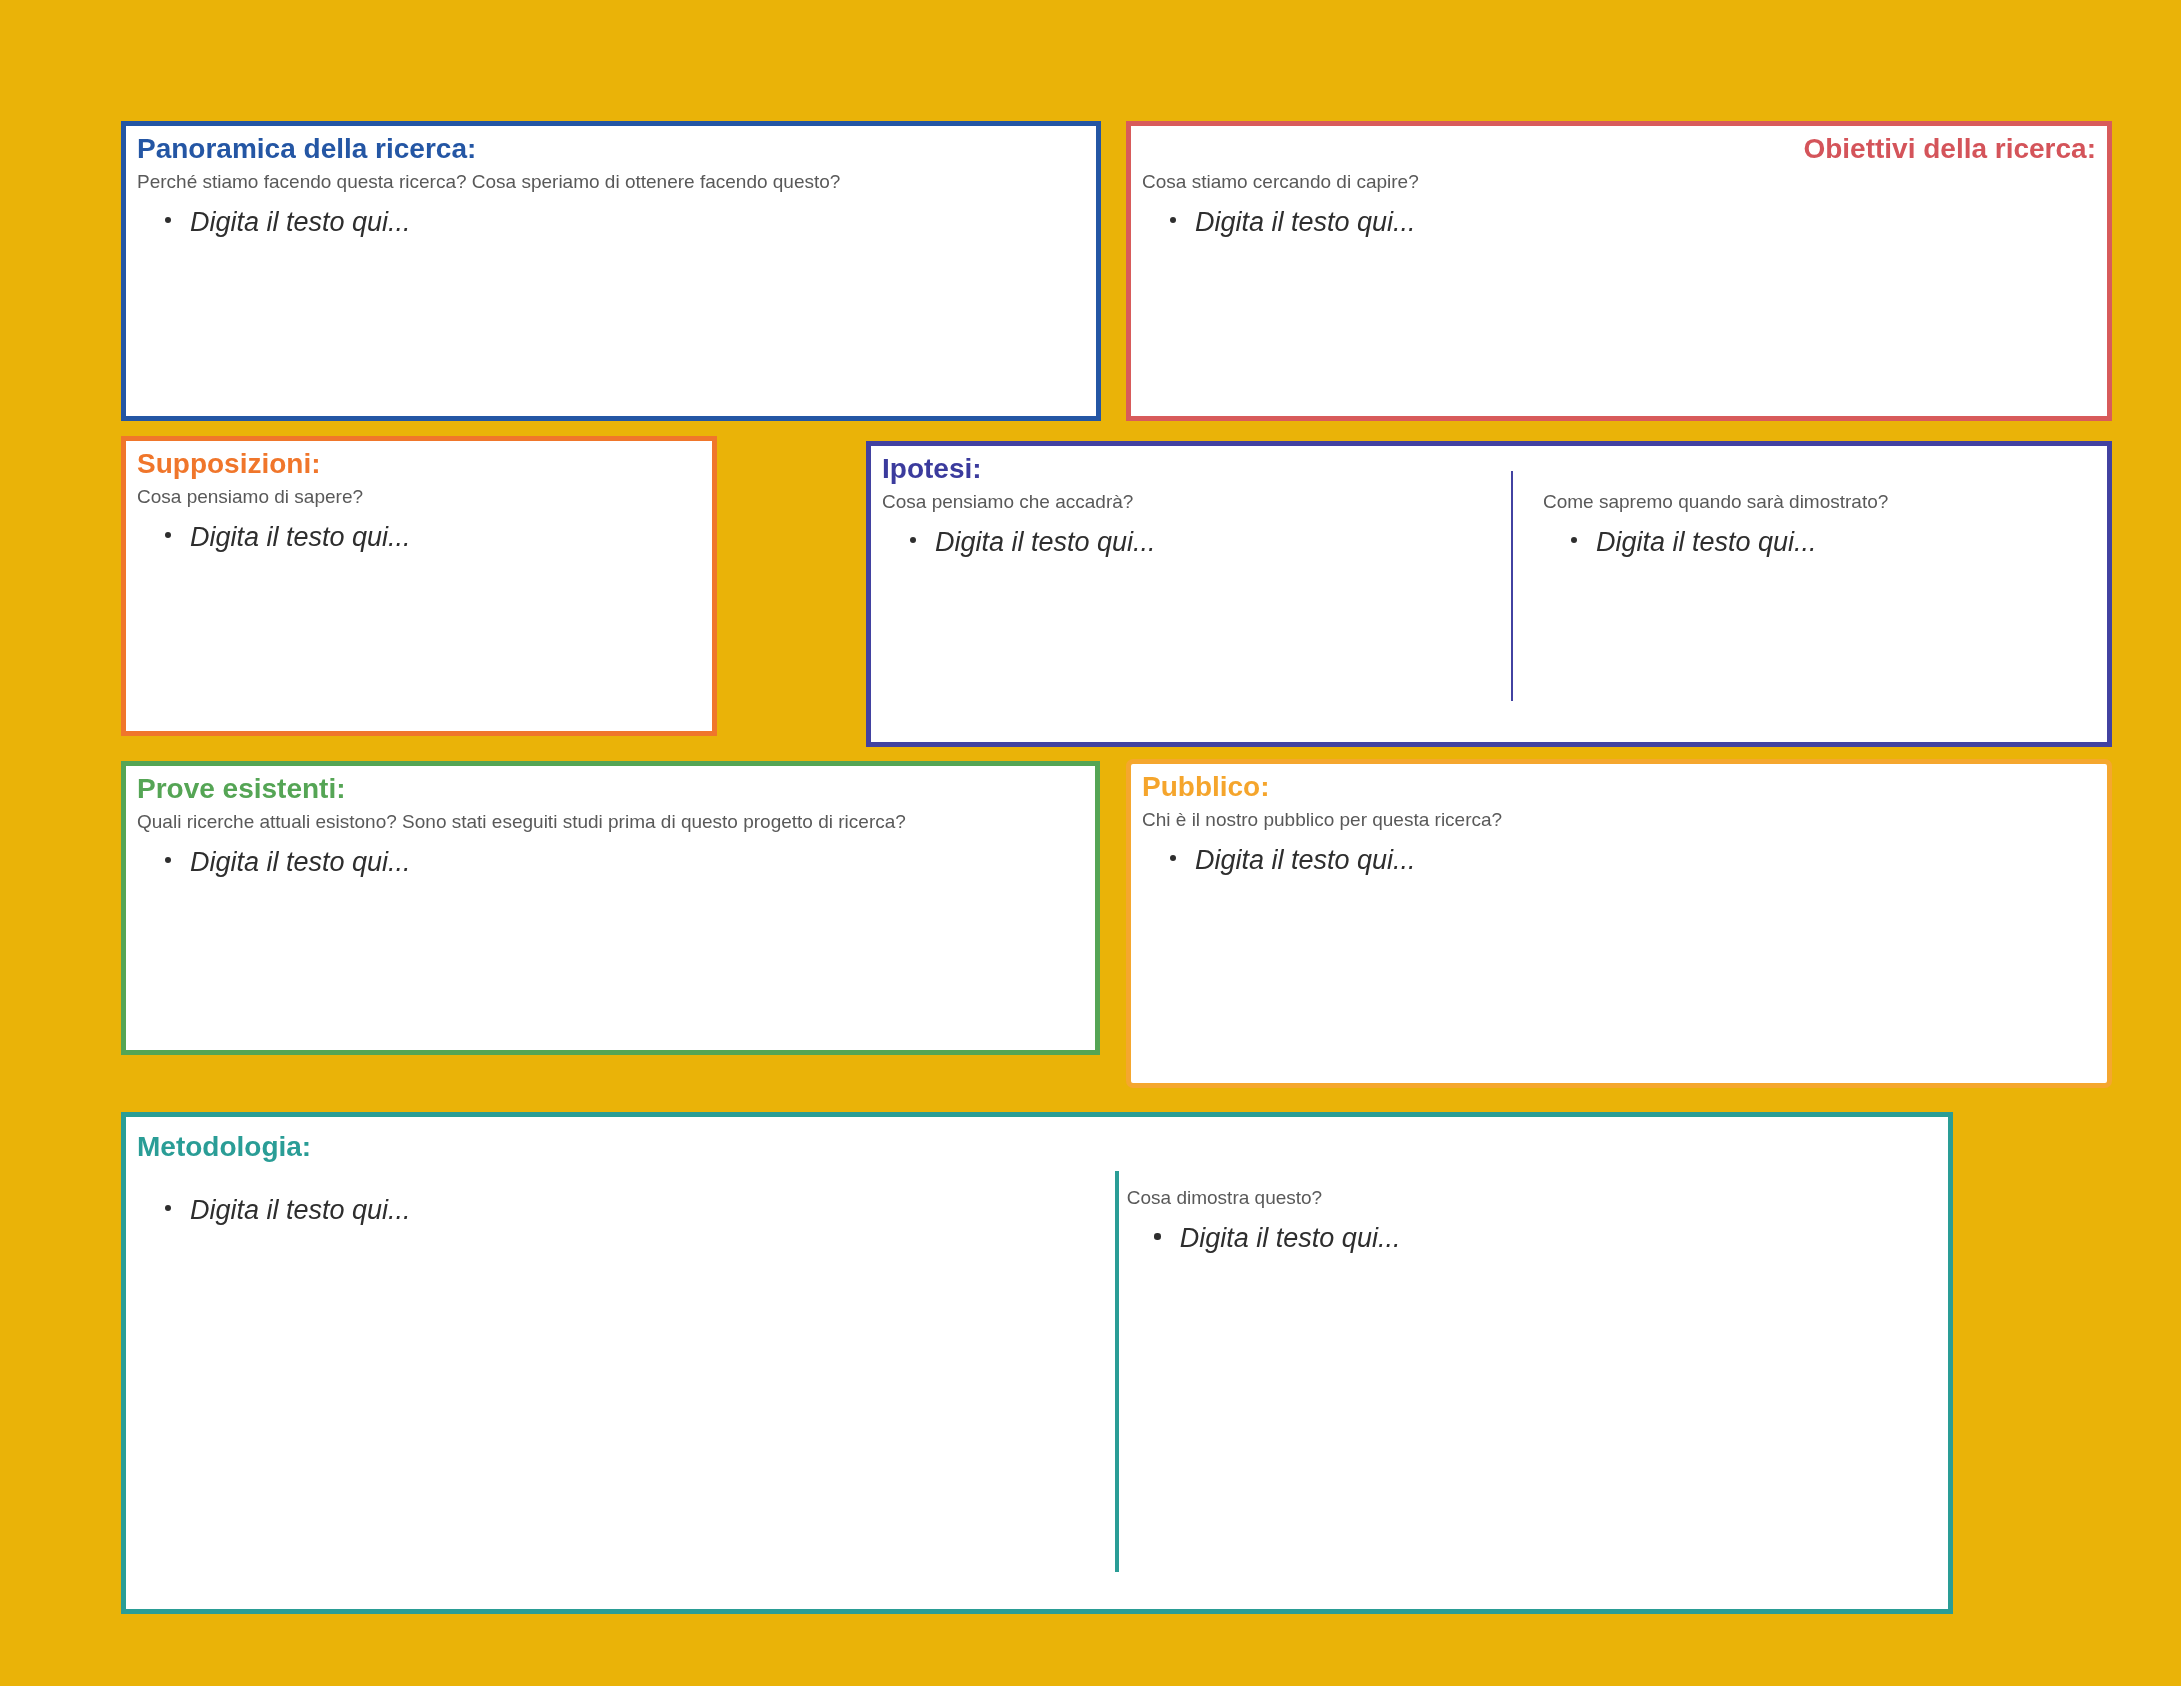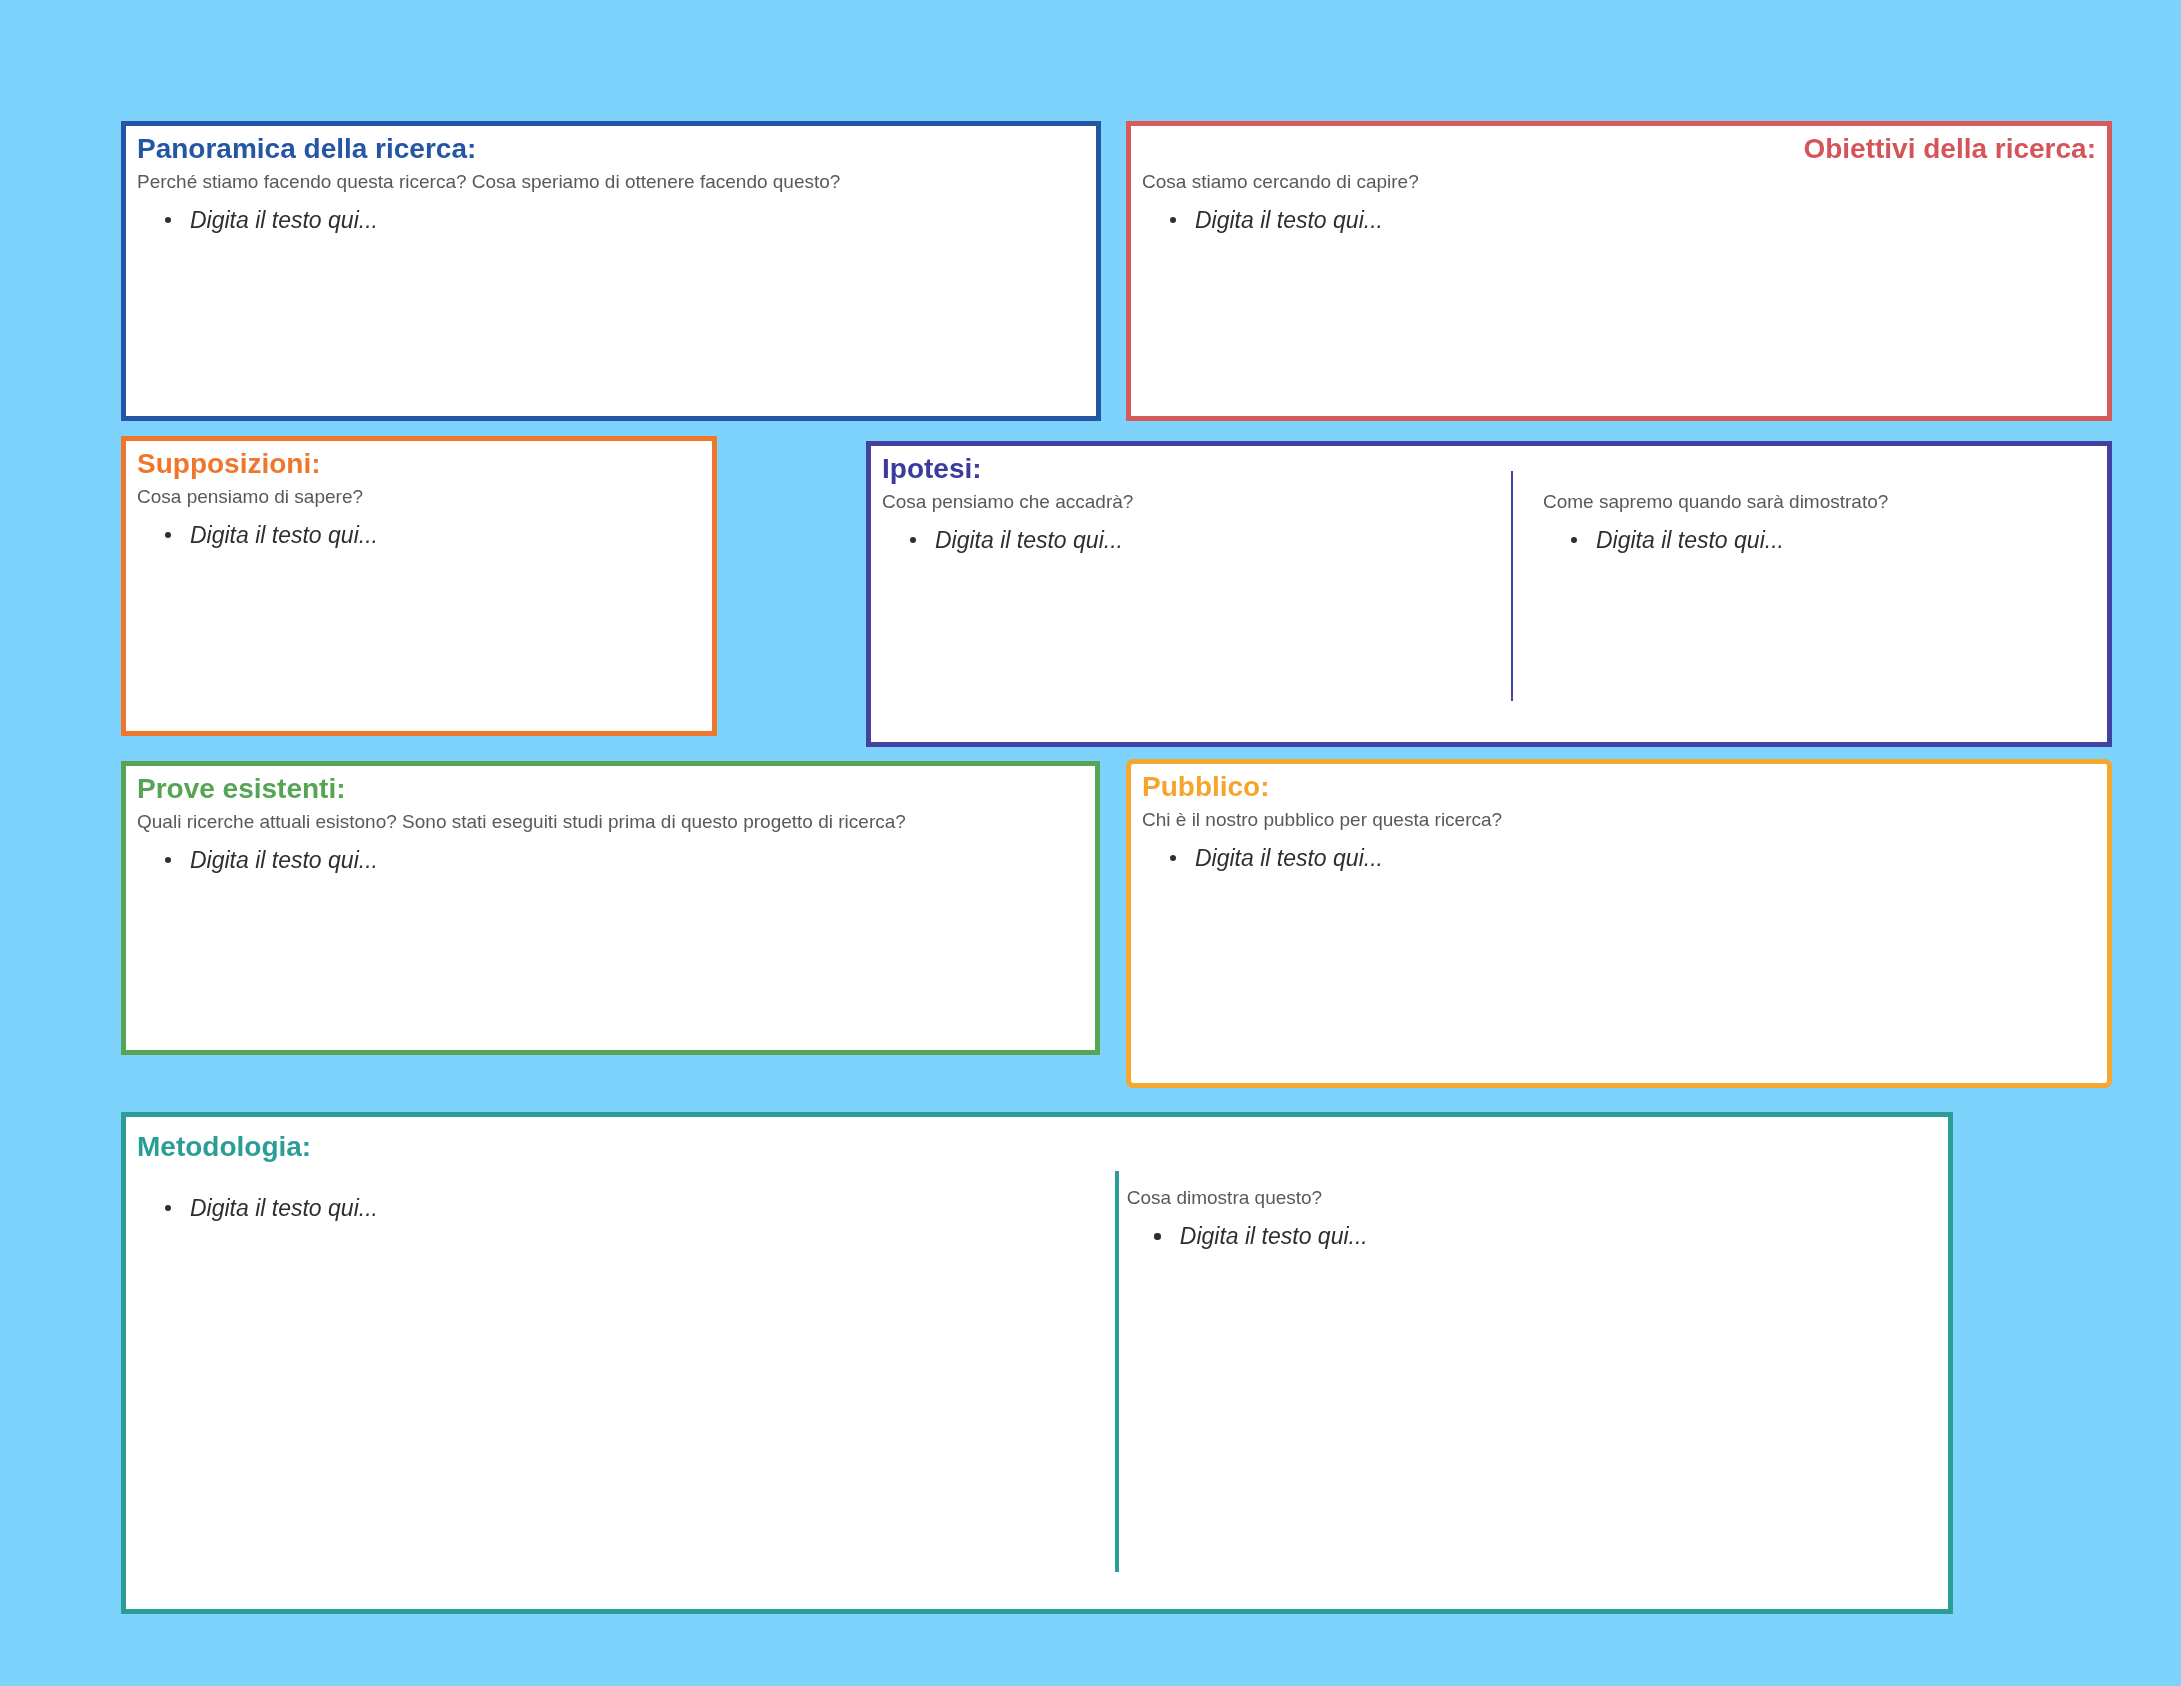--- a/index.html
+++ b/index.html
@@ -1,17 +1,17 @@
 <!DOCTYPE html>
 <html lang="it" style="font-size:14.5px"><head>
 <meta charset="utf-8">
 <style>
   html, body { margin:0; padding:0; background:#ffffff; }
   body { font-family:"Liberation Sans", sans-serif; }
-  .page { position:relative; width:2182px; height:1686px; background:#7dd3fc; overflow:hidden; }
+  .page { position:relative; width:2182px; height:1686px; background:#eab308; overflow:hidden; }
 
   .box {
     position:absolute;
     box-sizing:border-box;
     border:5.5px solid #000;
     background:#ffffff;
     padding:5.5px 11px;
   }
   .box-title {
     margin:0;
@@ -26,21 +26,21 @@
     color:#595959;
   }
   .box-list {
     margin:12.7px 0 0 0;
     padding:0 0 0 53px;
     list-style:none;
   }
   .placeholder {
     position:relative;
     font-style:italic;
-    font-size:23px;
+    font-size:27px;
     line-height:1.25;
     color:#2e2e2e;
   }
   .placeholder::before {
     content:"";
     position:absolute;
     left:-25.5px;
     top:11px;
     width:6.4px;
     height:6.4px;

